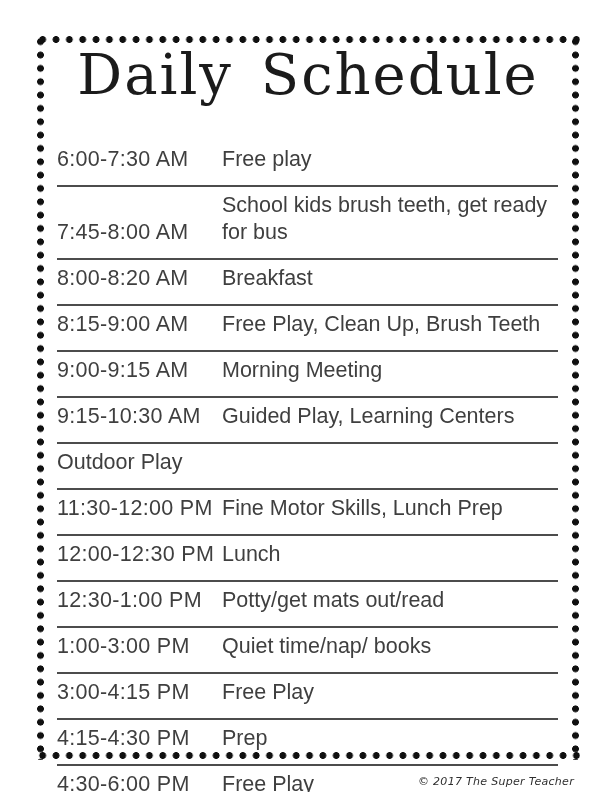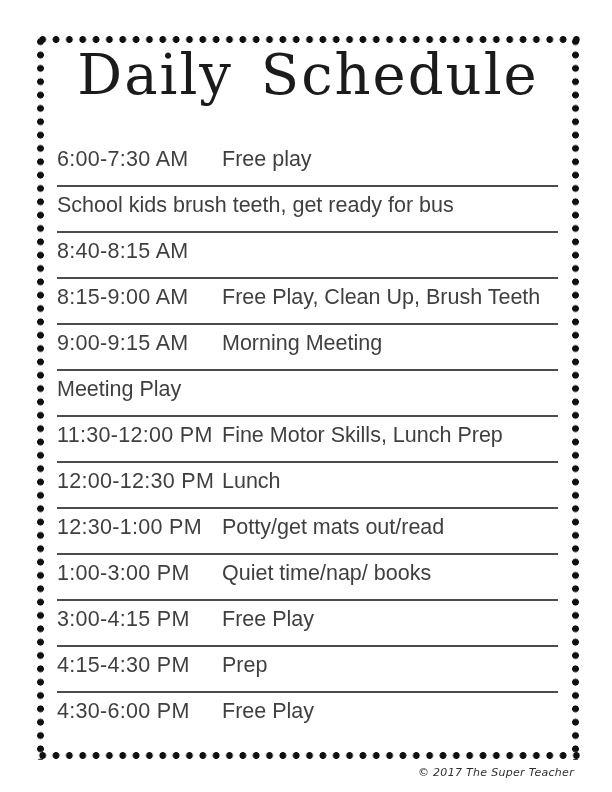--- a/index.html
+++ b/index.html
@@ -89,21 +89,21 @@
   }
   .cell-activity {
     flex: 1;
     line-height: 27px;
   }
 
   
   .footer {
     position: absolute;
     right: 38px;
-    bottom: 13px;
+    bottom: 4px;
     font-family: "DejaVu Sans", sans-serif;
     font-style: italic;
     font-size: 11px;
     color: #2e2e2e;
     letter-spacing: 0.3px;
   }
 </style>
 </head>
 <body>
 
@@ -116,40 +116,46 @@
 
   <h1 class="title">Daily Schedule</h1>
 
   <div class="schedule" id="schedule-table">
   <div class="row">
     <div class="cell-time">6:00-7:30 AM</div>
     <div class="cell-activity">Free play</div>
   </div>
 
   <div class="row">
+    <div class="cell-time">7:45-8:00 AM</div>
     <div class="cell-activity">School kids brush teeth, get ready for bus</div>
   </div>
 
   <div class="row">
-    <div class="cell-time">8:40-8:15 AM</div>
+    <div class="cell-time">8:00-8:20 AM</div>
+    <div class="cell-activity">Breakfast</div>
   </div>
 
   <div class="row">
     <div class="cell-time">8:15-9:00 AM</div>
     <div class="cell-activity">Free Play, Clean Up, Brush Teeth</div>
   </div>
 
   <div class="row">
     <div class="cell-time">9:00-9:15 AM</div>
     <div class="cell-activity">Morning Meeting</div>
   </div>
 
+  <div class="row">
+    <div class="cell-time">9:15-10:30 AM</div>
+    <div class="cell-activity">Guided Play, Learning Centers</div>
+  </div>
 
   <div class="row">
-    <div class="cell-activity">Meeting Play</div>
+    <div class="cell-activity">Outdoor Play</div>
   </div>
 
   <div class="row">
     <div class="cell-time">11:30-12:00 PM</div>
     <div class="cell-activity">Fine Motor Skills, Lunch Prep</div>
   </div>
 
   <div class="row">
     <div class="cell-time">12:00-12:30 PM</div>
     <div class="cell-activity">Lunch</div>

